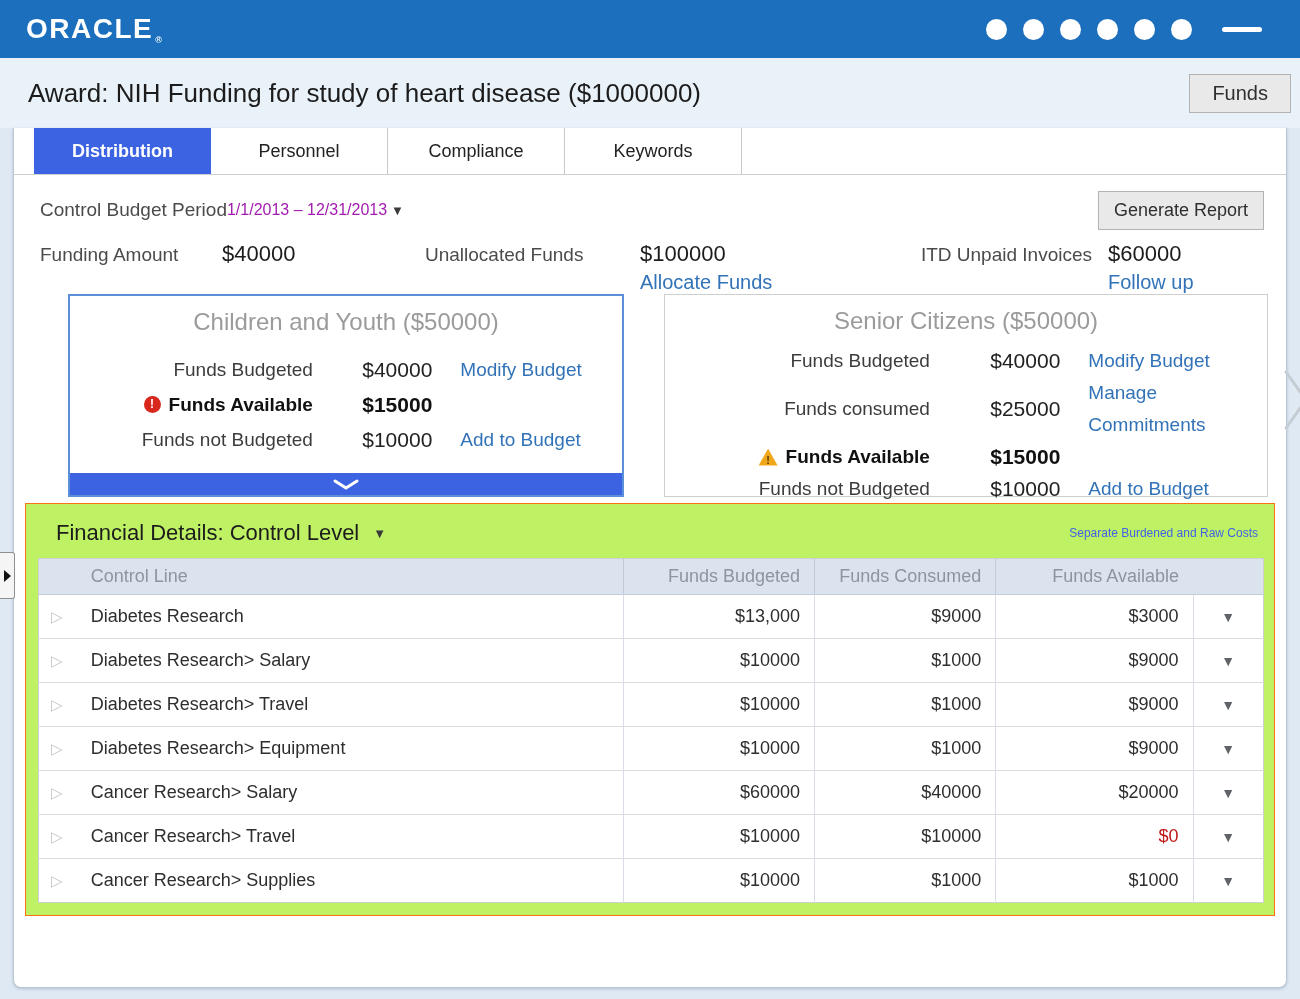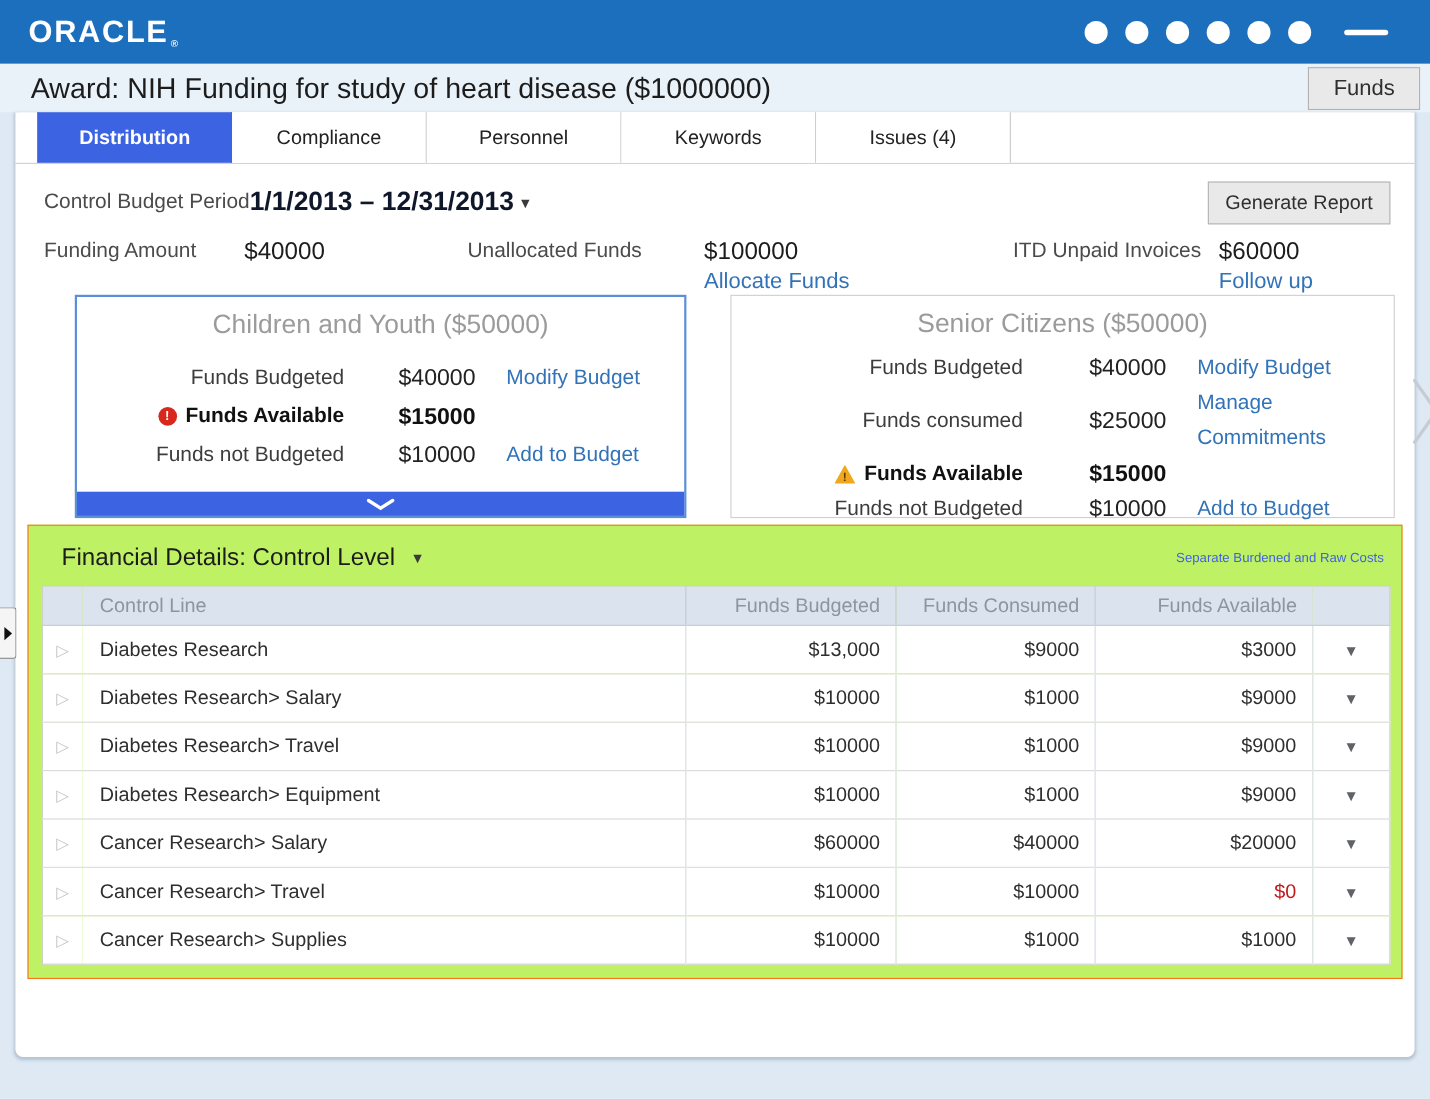--- a/index.html
+++ b/index.html
@@ -19,21 +19,21 @@
     padding:0 38px 0 26px;
   }
   .logo { color:#fff; font-size:28px; font-weight:bold; letter-spacing:1.5px; display:flex; align-items:flex-end; }
   .logo sup { font-size:9px; margin-top:3px; margin-left:2px; opacity:.95; }
   .win-controls { display:flex; align-items:center; gap:16px; }
   .win-dot { width:21px; height:21px; border-radius:50%; background:#fff; }
   .win-dash { width:40px; height:5px; border-radius:3px; background:#fff; margin-left:14px; }
 
   
   .title-row {
-    height:44px; background:#eaf2f9;
+    height:70px; background:#eaf2f9;
     display:flex; align-items:center; justify-content:space-between;
     padding:0 9px 0 28px;
     gap:24px;
   }
   .page-title { font-size:26px; color:#1c1c1c; }
   .btn {
     background:#e9e9e9; border:1px solid #b3b3b3; color:#2f2f2f;
     font-family:"Liberation Sans",sans-serif; cursor:pointer;
   }
   .edit-btn { font-size:20px; padding:7px 22px; }
@@ -54,21 +54,21 @@
     font-size:18px; color:#222; border-right:1px solid #c9c9c9; cursor:pointer;
     background:#fff;
   }
   .tab:first-child { border-left:1px solid #c9c9c9; }
   .tab.active { background:#3c63e2; color:#fff; font-weight:bold; border-color:#3c63e2; }
 
   
   .toolbar { display:flex; align-items:center; margin:14px 22px 0 26px; height:42px; }
   .cbp { display:flex; align-items:center; cursor:pointer; }
   .cbp-label { font-size:19px; color:#4b4b4b; }
-  .cbp-value { font-size:24px; color:#0f172a;font-weight:bold; }
+  .cbp-value { font-size:16px; color:#a21caf; }
   .caret { font-size:13px; color:#3a3a3a; margin-left:4px; }
   .spacer { flex:1; }
   .gen-btn { font-size:18px; padding:8px 15px; }
 
   
   .summary { display:grid; grid-template-columns:385px 450px auto; margin:10px 26px 0 26px; }
   .sum-item { display:flex; align-items:flex-start; }
   .sum-label { font-size:19px; color:#4b4b4b; padding-top:3px; }
   .sum-val-col { display:flex; flex-direction:column; }
   .sum-value { font-size:22px; color:#1c1c1c; }
@@ -162,24 +162,23 @@
 
 <div class="title-row">
   <div class="page-title">Award: NIH Funding for study of heart disease ($1000000)</div>
   <button class="btn edit-btn">Funds</button>
 </div>
 
 <div class="panel">
 
   <div class="tabs">
     <div class="tab active">Distribution</div>
+    <div class="tab">Personnel</div>
     <div class="tab">Compliance</div>
-    <div class="tab">Personnel</div>
     <div class="tab">Keywords</div>
-    <div class="tab">Issues (4)</div>
   </div>
 
   <div class="toolbar">
     <div class="cbp">
       <span class="cbp-label">Control Budget Period</span>
       <span class="cbp-value">1/1/2013 – 12/31/2013</span>
       <span class="caret">▼</span>
     </div>
     <div class="spacer"></div>
     <button class="btn gen-btn">Generate Report</button>

